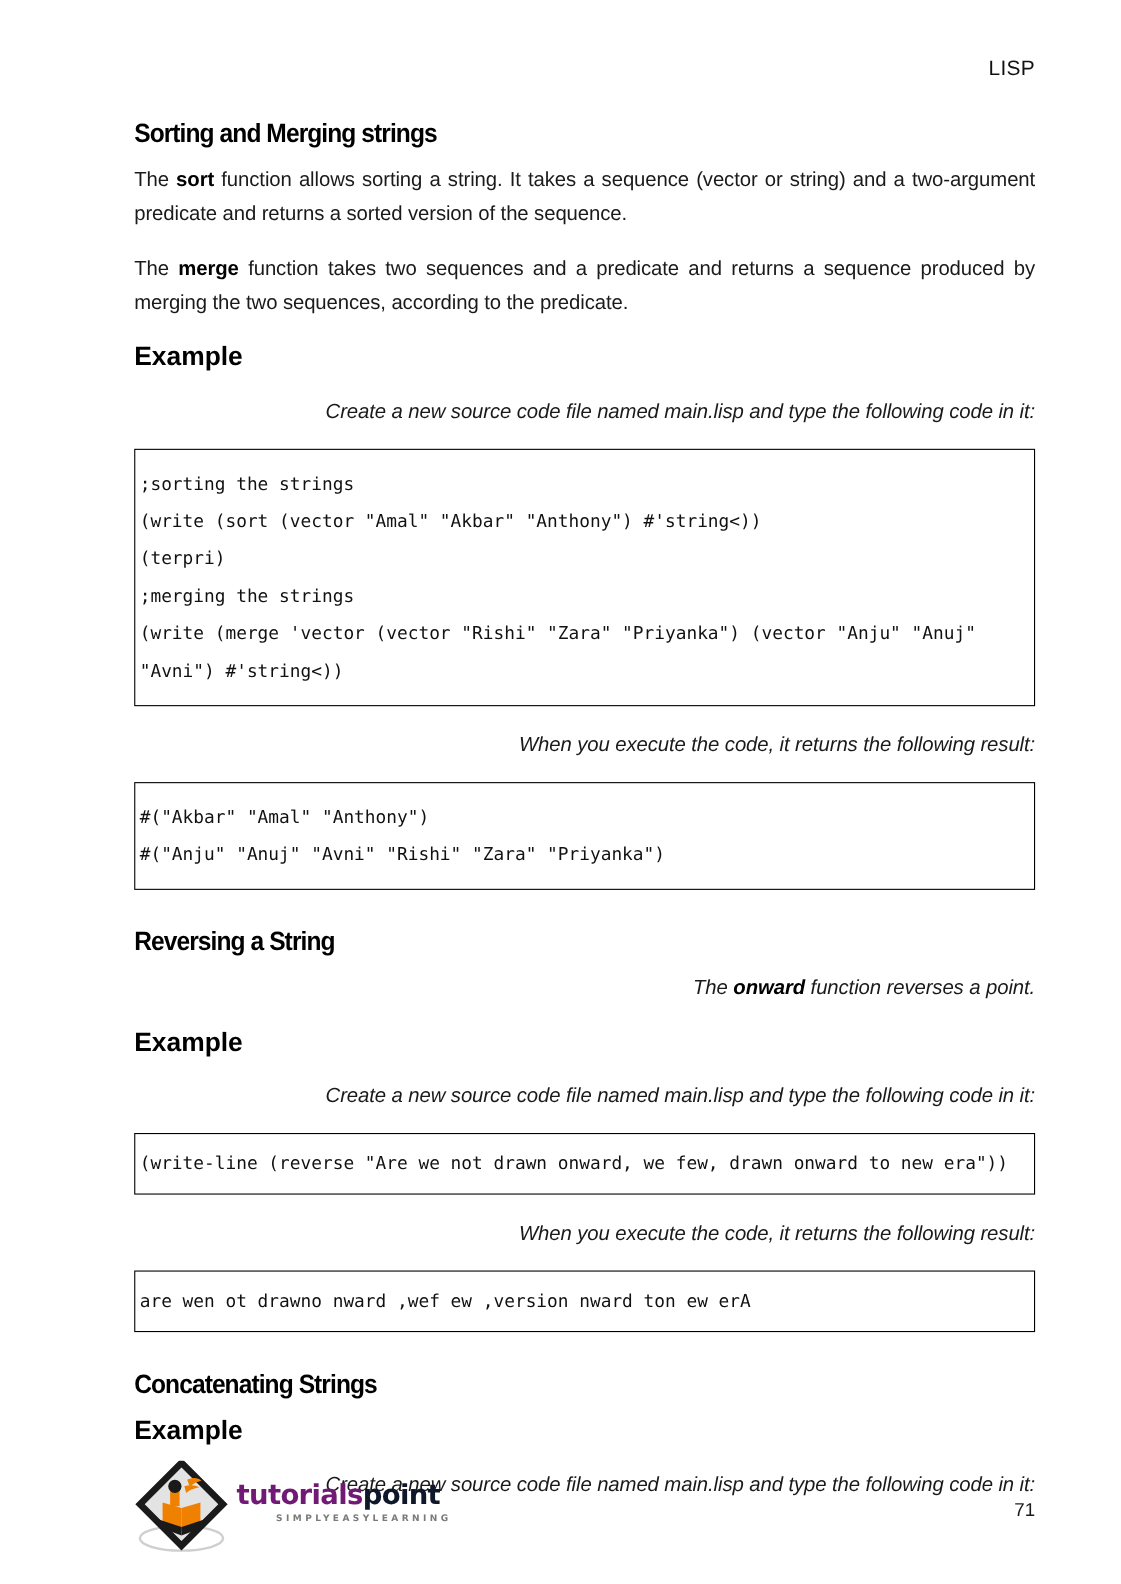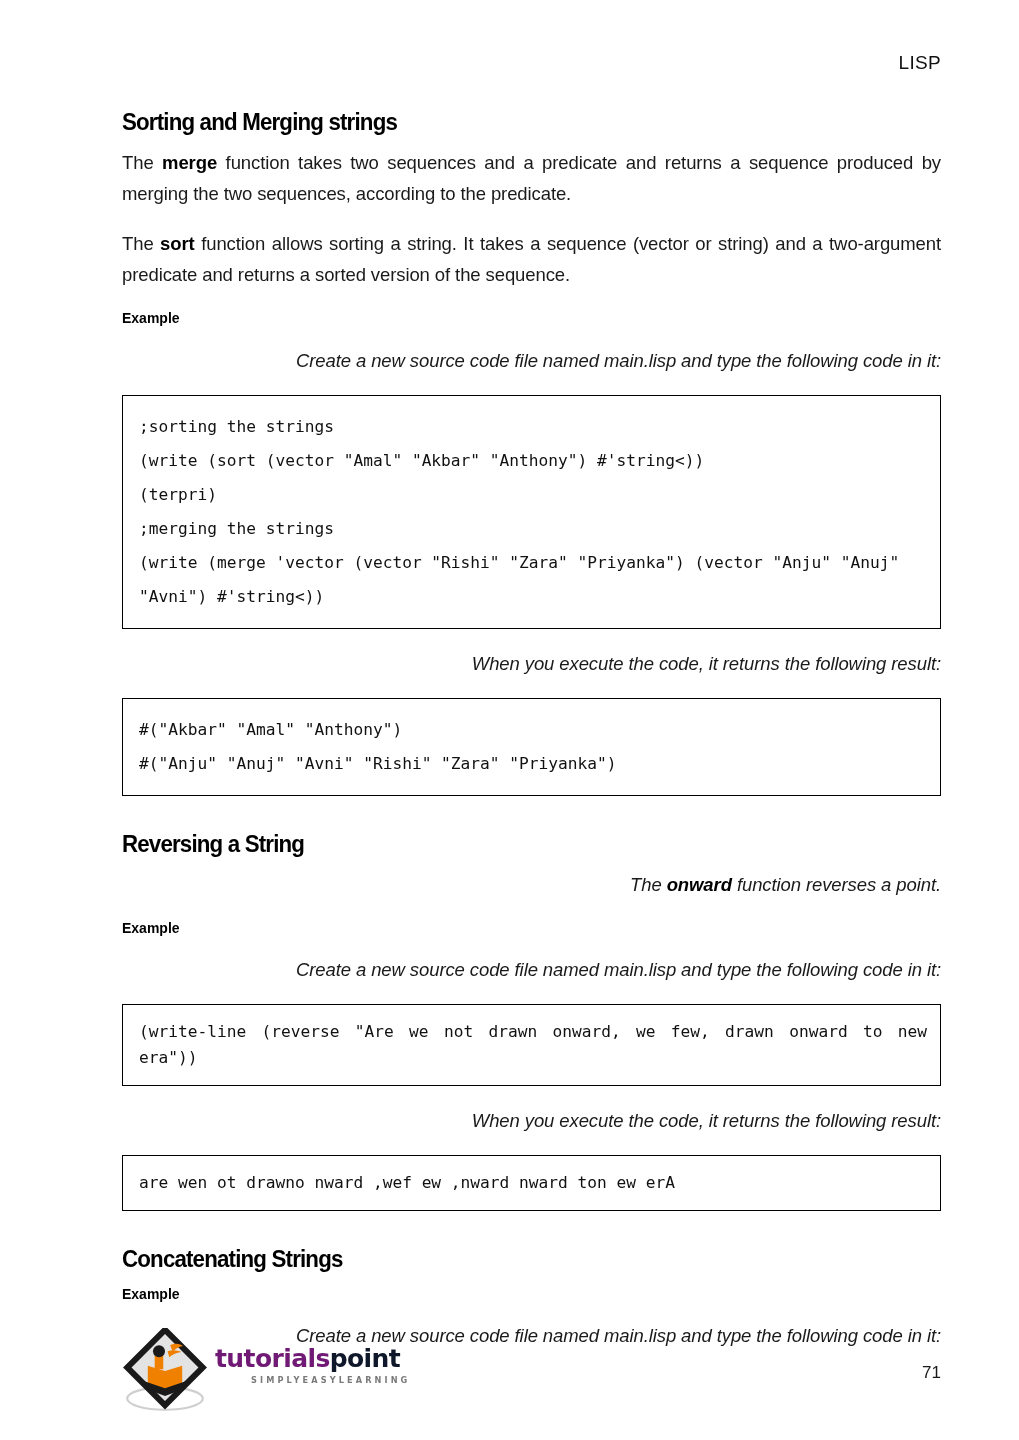--- a/index.html
+++ b/index.html
@@ -56,31 +56,31 @@
     font-size: 18.5px;
     line-height: 31px;
     margin: 0 0 19px 0;
     text-align: justify;
     color: #1a1a1a;
     letter-spacing: -0.1px;
   }
   p.body-text.nojust { text-align: right; font-style: italic; }
   p.body-text b { font-weight: bold; color: #000; }
   h3.example-heading {
-    font-size: 14px;
+    font-size: 24px;
     font-weight: bold;
     margin: 0 0 17px 0;
     line-height: 1.3;
     color: #000;
   }
   .code-box {
     border: 1.6px solid #000;
     box-sizing: border-box;
     width: 819px;
-    padding: 14px 13px 14px 16px;
+    padding: 14px 13px 14px 4px;
     margin: 0 0 19px 0;
     background: #ffffff;
   }
   .code-box .code-line {
     font-family: "DejaVu Sans Mono", monospace;
     font-size: 16.2px;
     line-height: 34px;
     white-space: pre-wrap;
     color: #111;
     letter-spacing: 0px;
@@ -151,23 +151,23 @@
 <body>
 
 <div class="page">
 
   <div class="content">
 
     <div class="running-header">LISP</div>
 
     <h2 class="section-heading">Sorting and Merging strings</h2>
 
+    <p class="body-text"><span>The </span><b>sort</b><span> function allows sorting a string. It takes a sequence (vector or string) and a two-argument predicate and returns a sorted version of the sequence.</span></p>
+
     <p class="body-text"><span>The </span><b>merge</b><span> function takes two sequences and a predicate and returns a sequence produced by merging the two sequences, according to the predicate.</span></p>
-
-    <p class="body-text"><span>The </span><b>sort</b><span> function allows sorting a string. It takes a sequence (vector or string) and a two-argument predicate and returns a sorted version of the sequence.</span></p>
 
     <h3 class="example-heading">Example</h3>
 
     <p class="body-text nojust">Create a new source code file named main.lisp and type the following code in it:</p>
 
     <div class="code-box">
       <div class="code-line">;sorting the strings
 (write (sort (vector "Amal" "Akbar" "Anthony") #'string&lt;))
 (terpri)
 ;merging the strings
@@ -189,21 +189,21 @@
 
     <p class="body-text nojust">Create a new source code file named main.lisp and type the following code in it:</p>
 
     <div class="code-box justified">
       <div class="code-line">(write-line (reverse "Are we not drawn onward, we few, drawn onward to new era"))</div>
     </div>
 
     <p class="body-text nojust">When you execute the code, it returns the following result:</p>
 
     <div class="code-box tight">
-      <div class="code-line">are wen ot drawno nward ,wef ew ,nward nward ton ew erA</div>
+      <div class="code-line">are wen ot drawno nward ,wef ew ,version nward ton ew erA</div>
     </div>
 
     <h2 class="section-heading gap-top">Concatenating Strings</h2>
 
 
     <h3 class="example-heading">Example</h3>
 
     <p class="body-text nojust">Create a new source code file named main.lisp and type the following code in it:</p>
 
   </div>

